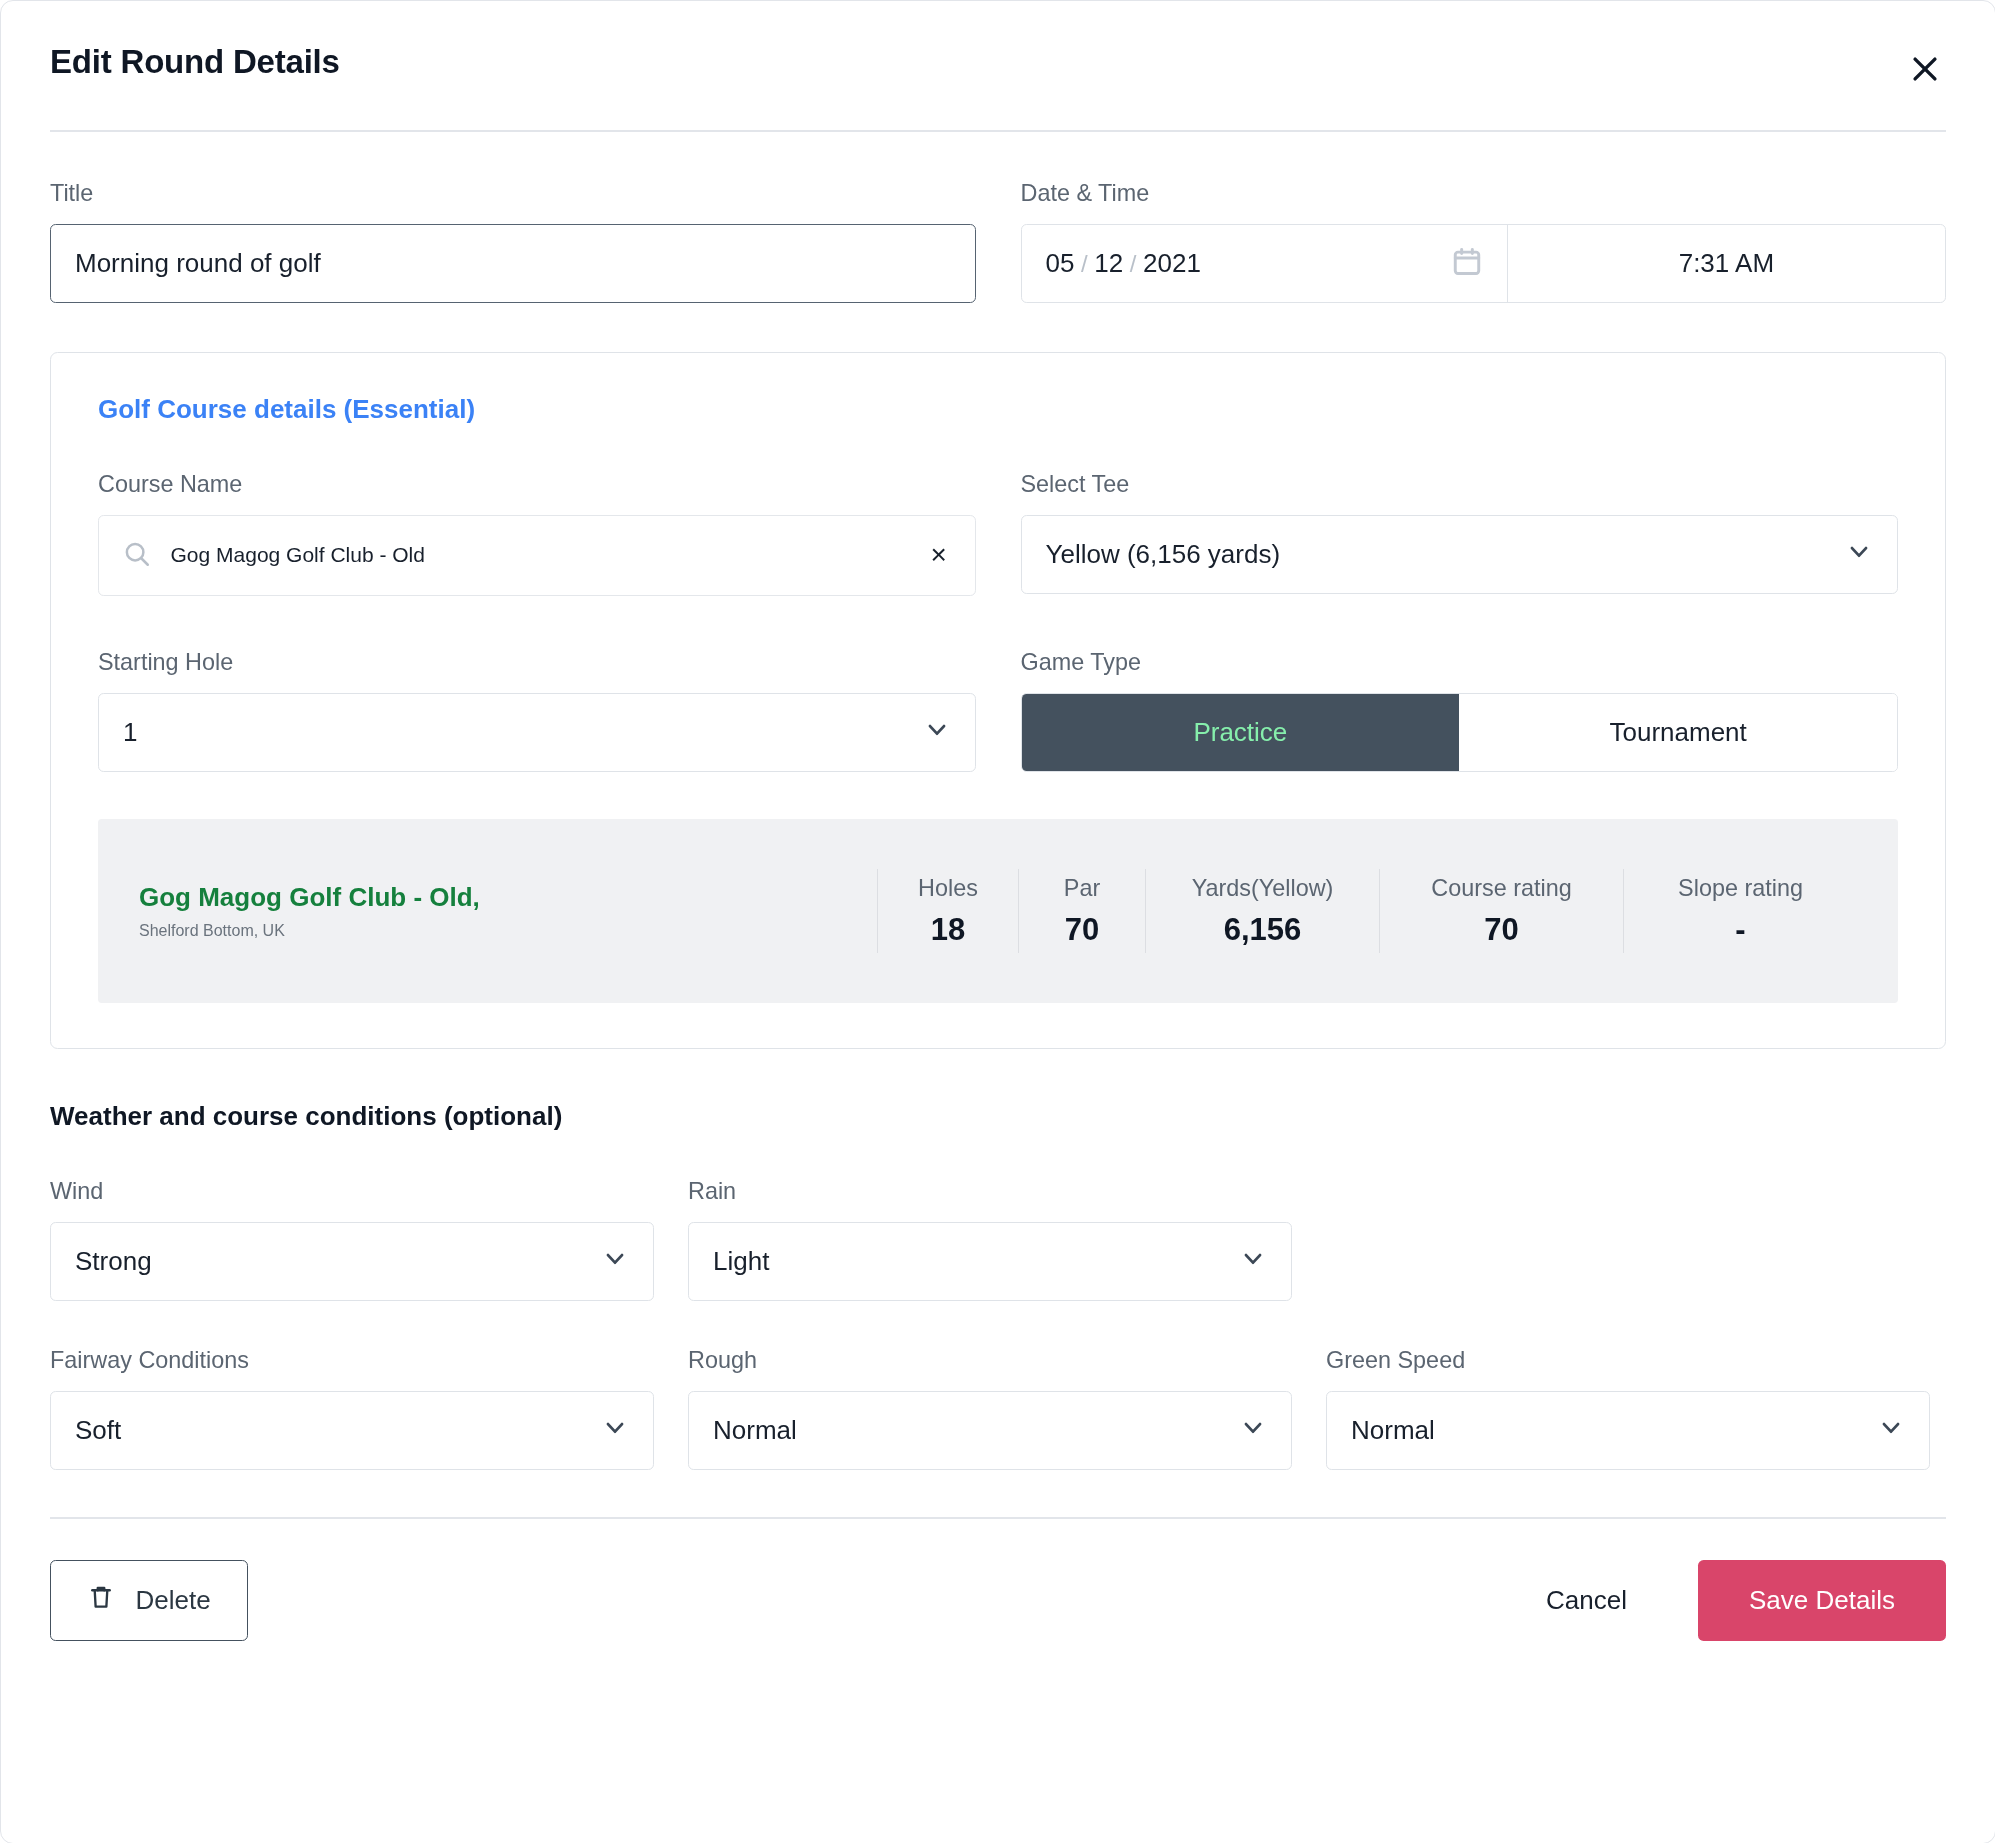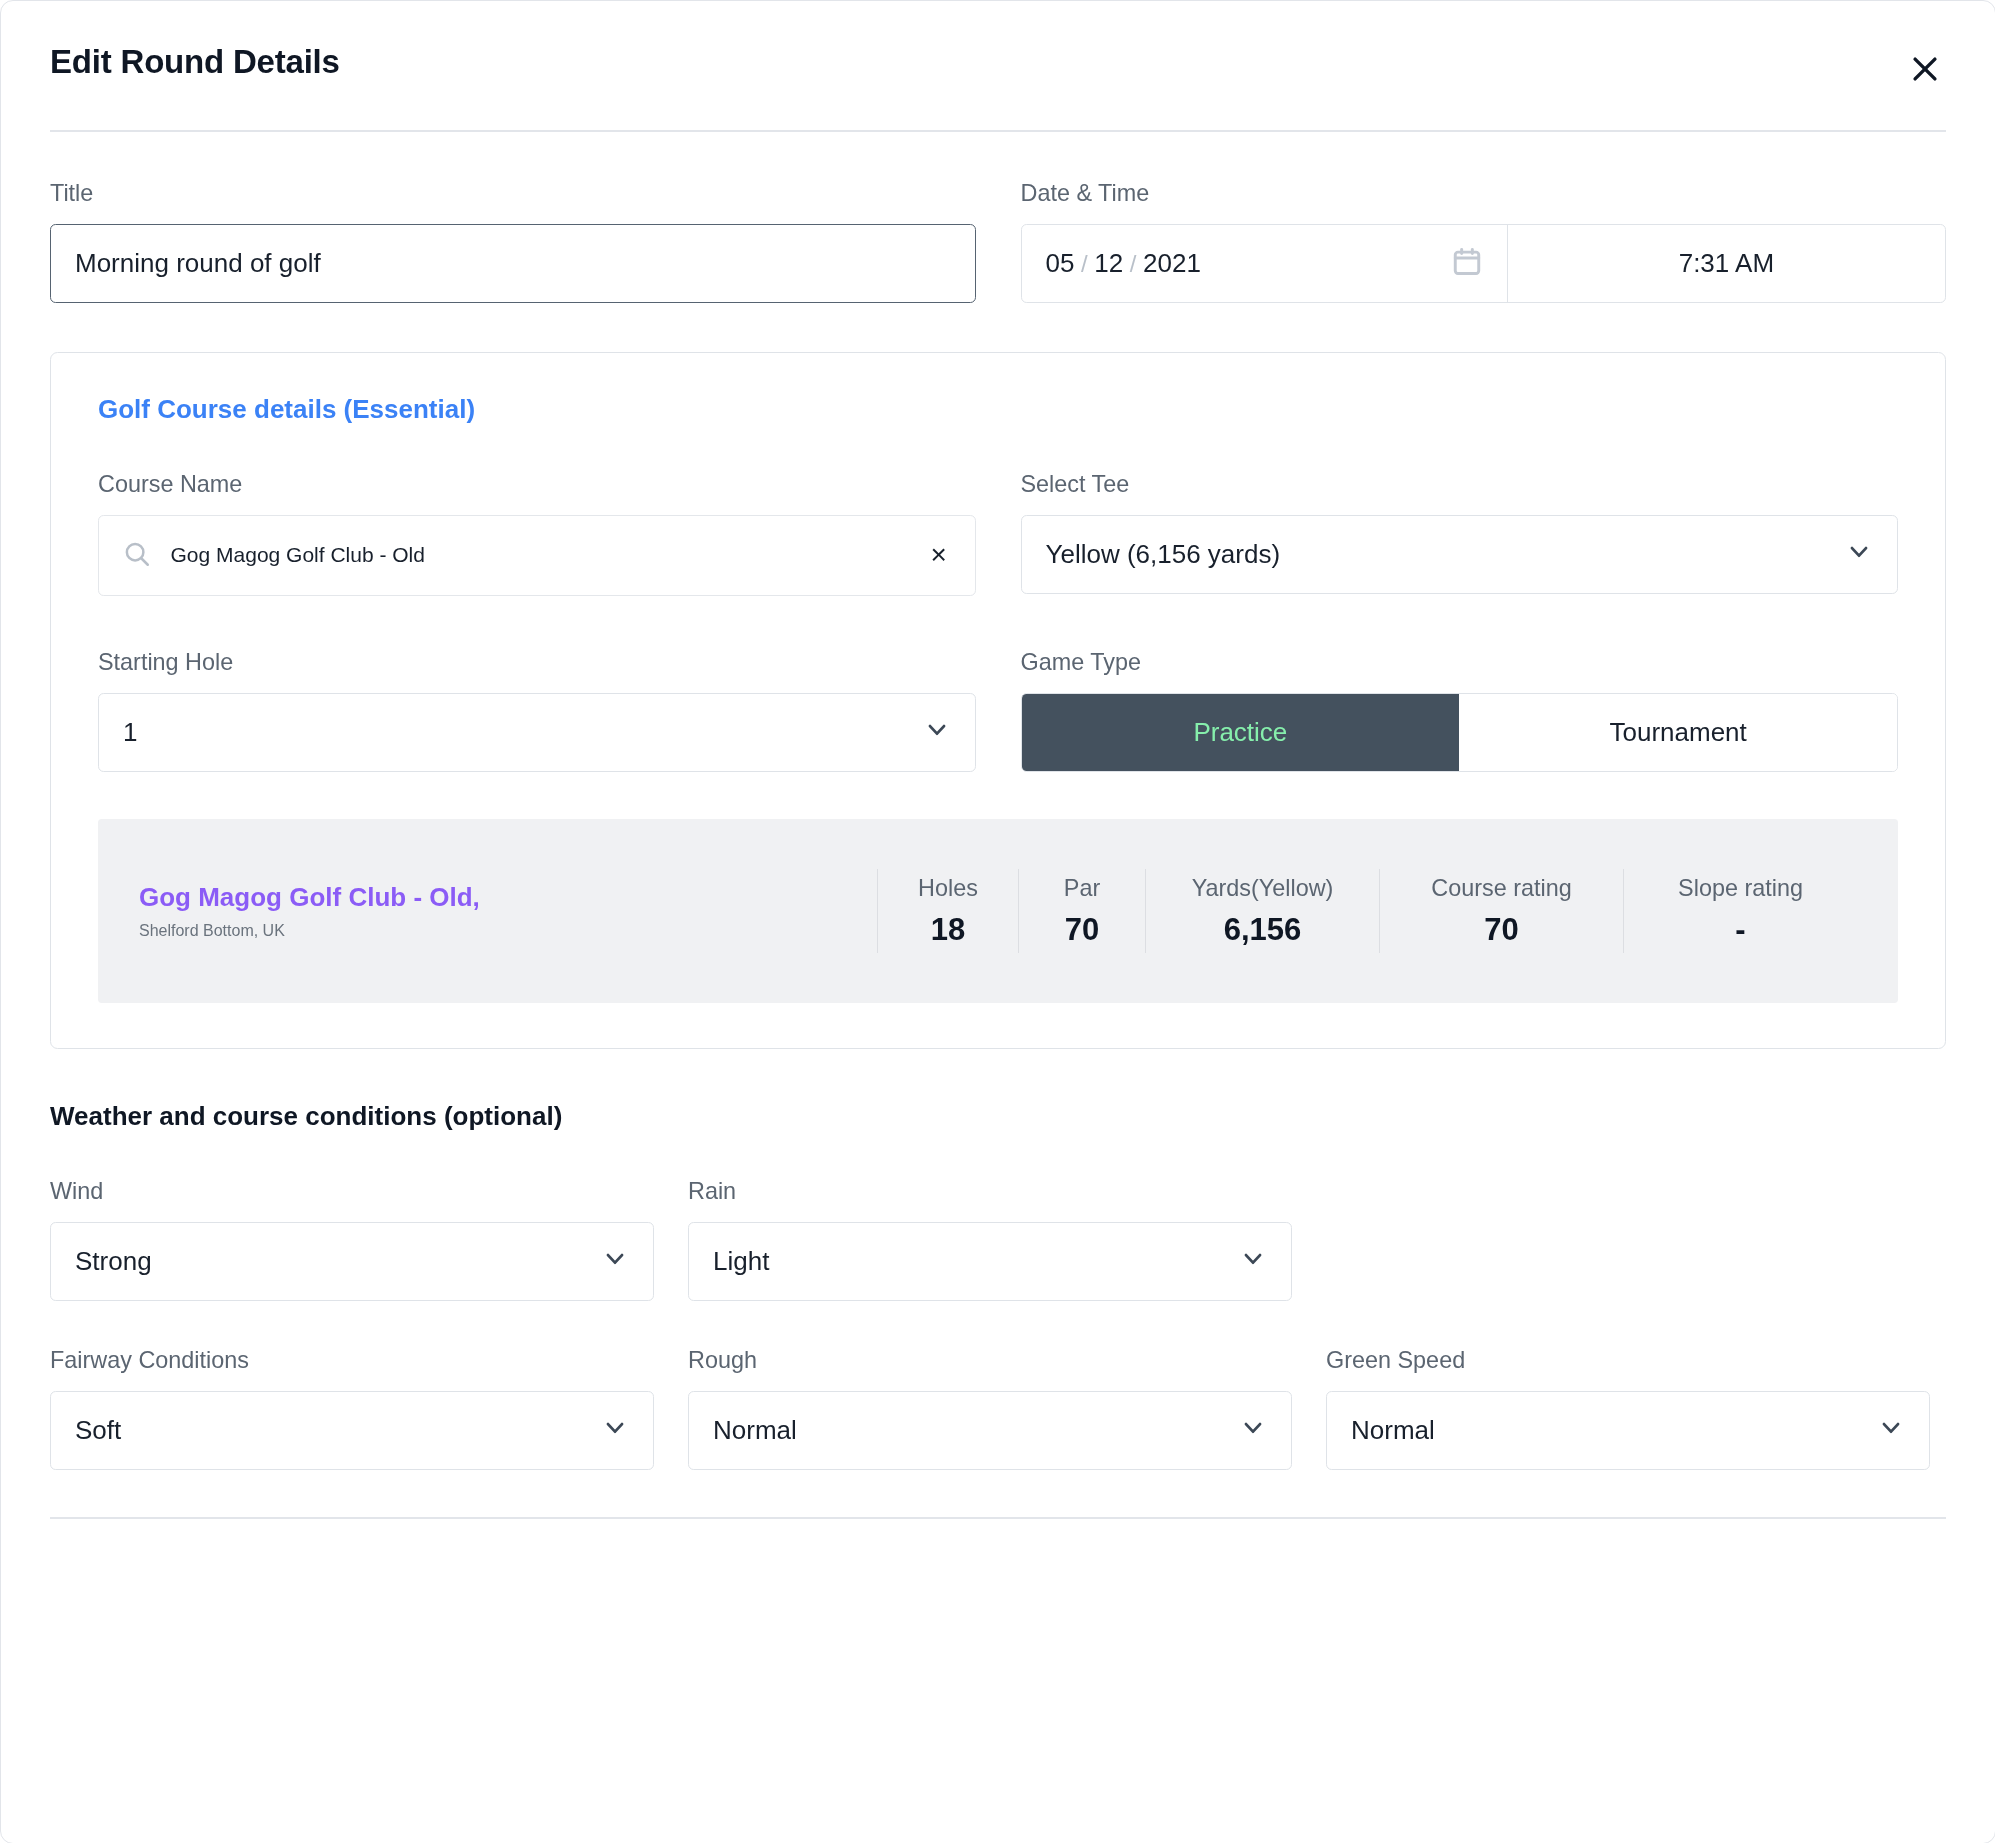--- a/index.html
+++ b/index.html
@@ -211,21 +211,21 @@
     min-height: 184px;
   }
   .summary-name {
     flex: 1 1 auto;
     min-width: 0;
     padding-right: 28px;
   }
   .summary-title {
     font-size: 26px;
     font-weight: bold;
-    color: #8b5cf6;
+    color: #15803d;
     line-height: 1.35;
   }
   .summary-sub {
     font-size: 16px;
     color: #6a737d;
     line-height: 1.35;
     margin-top: 5.6px;
   }
   .stat {
     flex: 0 0 auto;
@@ -519,15 +519,31 @@
         <span class="chev">
           <svg width="28" height="28" viewBox="0 0 24 24" fill="none" stroke="#3c4856" stroke-width="2.4" stroke-linecap="round" stroke-linejoin="round">
             <polyline points="6,9.5 12,16 18,9.5"></polyline>
           </svg>
         </span>
       </div>
     </div>
   </div>
 
   <div class="footer-rule"></div>
+  <div class="footer">
+    <button class="delete-btn">
+      <span>
+        <svg width="28" height="28" viewBox="0 0 24 24" fill="none" stroke="#2b3742" stroke-width="2" stroke-linecap="round" stroke-linejoin="round">
+          <line x1="4.5" y1="6.2" x2="19.5" y2="6.2"></line>
+          <path d="M9.2 6.2V4.2h5.6v2"></path>
+          <path d="M6.6 6.2 L7.4 20.2 h9.2 L17.4 6.2"></path>
+        </svg>
+      </span>
+      <span>Delete</span>
+    </button>
+    <div class="footer-right">
+      <button class="cancel-btn">Cancel</button>
+      <button class="save-btn">Save Details</button>
+    </div>
+  </div>
 
 </div>
 
 
 </body></html>

